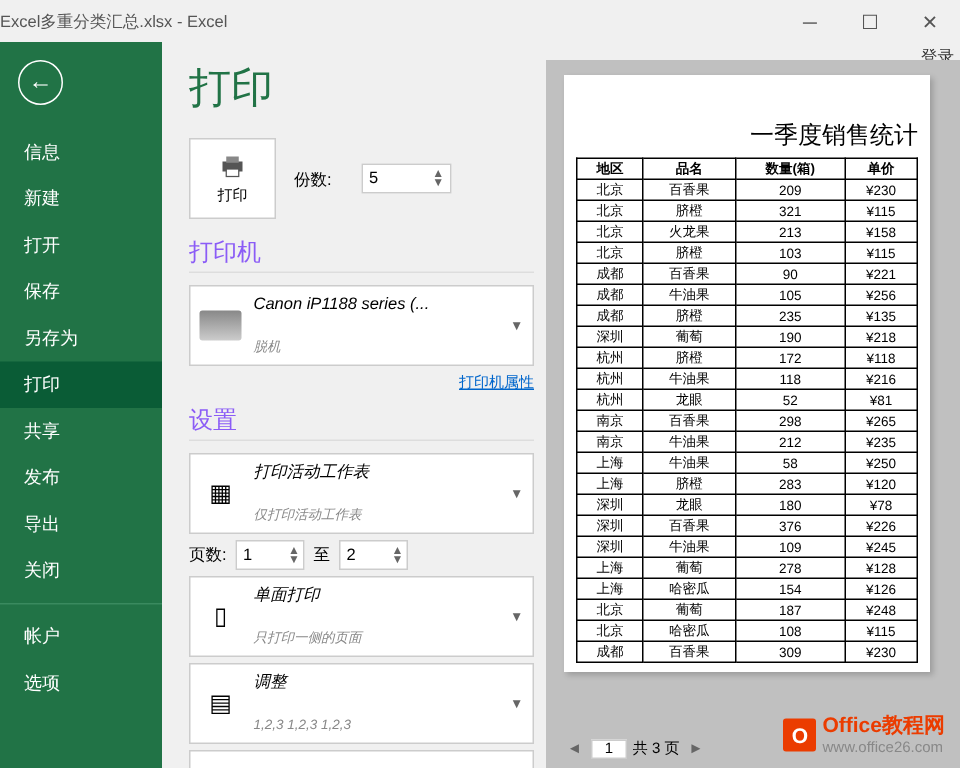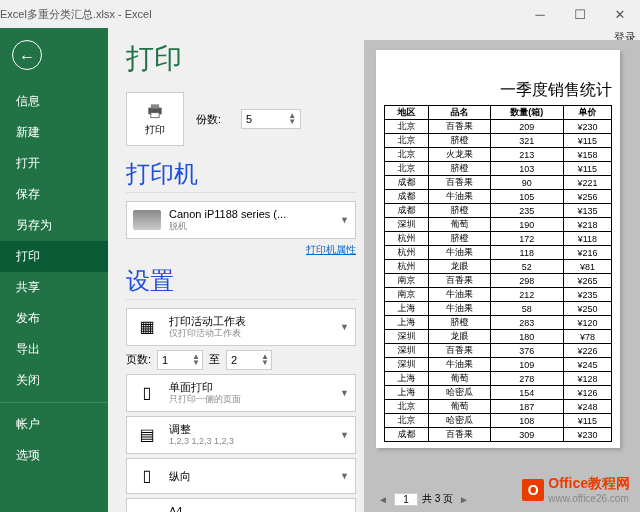--- a/index.html
+++ b/index.html
@@ -18,25 +18,25 @@
 .content { flex: 1; background: #f0f0f0; padding: 12px 0 0 18px; display: flex; overflow: hidden; }
 .left { width: 230px; }
 .h1 { font-size: 28px; color: #217346; margin-bottom: 14px; }
 .row { display: flex; align-items: center; gap: 12px; margin-bottom: 12px; }
 .printbtn { width: 58px; height: 54px; border: 1px solid #ccc; background: #fff; display: flex; flex-direction: column; align-items: center; justify-content: center; font-size: 10px; cursor: pointer; gap: 2px; }
 .printbtn svg { width: 24px; height: 20px; }
 .copies { display: flex; align-items: center; gap: 20px; font-size: 11px; }
 .spin { border: 1px solid #ccc; background: #fff; width: 60px; height: 20px; display: flex; align-items: center; padding: 0 4px; justify-content: space-between; }
 .spin input { border: none; width: 30px; font-size: 11px; outline: none; }
 .caret { font-size: 8px; color: #666; line-height: 6px; }
-.h2 { font-size: 24px; color: #1d4ed8; margin: 4px 0 8px; border-bottom: 1px solid #ddd; padding-bottom: 2px; }
+.h2 { font-size: 16px; color: #8b5cf6; margin: 4px 0 8px; border-bottom: 1px solid #ddd; padding-bottom: 2px; }
 .block { border: 1px solid #ccc; background: #fff; padding: 5px 6px; display: flex; align-items: center; gap: 8px; margin-bottom: 4px; cursor: pointer; position: relative; }
 .block .ico { width: 28px; height: 24px; flex-shrink: 0; display: flex; align-items: center; justify-content: center; }
-.block .txt { flex: 1; font-size: 11px; line-height: 1.3; }
-.block .sub { font-size: 9px; color: #888; }
+.block .txt { flex: 1; font-size: 11px; line-height: 1.3; font-style: italic; }
+.block .sub { font-size: 9px; color: #888; margin-top: 16px; }
 .block .dd { font-size: 9px; color: #666; }
 .link { text-align: right; font-size: 10px; color: #0066cc; text-decoration: underline; cursor: pointer; margin: 2px 0 8px; }
 .pages { display: flex; align-items: center; gap: 6px; font-size: 11px; margin-bottom: 4px; }
 .pages .spin { width: 46px; }
 .preview { flex: 1; background: #c0c0c0; margin-left: 8px; position: relative; padding: 10px 0 40px 12px; }
 .sheet { background: #fff; width: 244px; height: 398px; padding: 30px 8px 8px 8px; box-shadow: 2px 2px 4px rgba(0,0,0,.2); overflow: hidden; }
 .sheet-title { font-size: 16px; text-align: right; padding-right: 0px; margin-bottom: 4px; font-weight: normal; }
 table { border-collapse: collapse; width: 100%; font-size: 9px; }
 th, td { border: 1px solid #000; padding: 0 2px; height: 11px; text-align: center; }
 td.r { }

